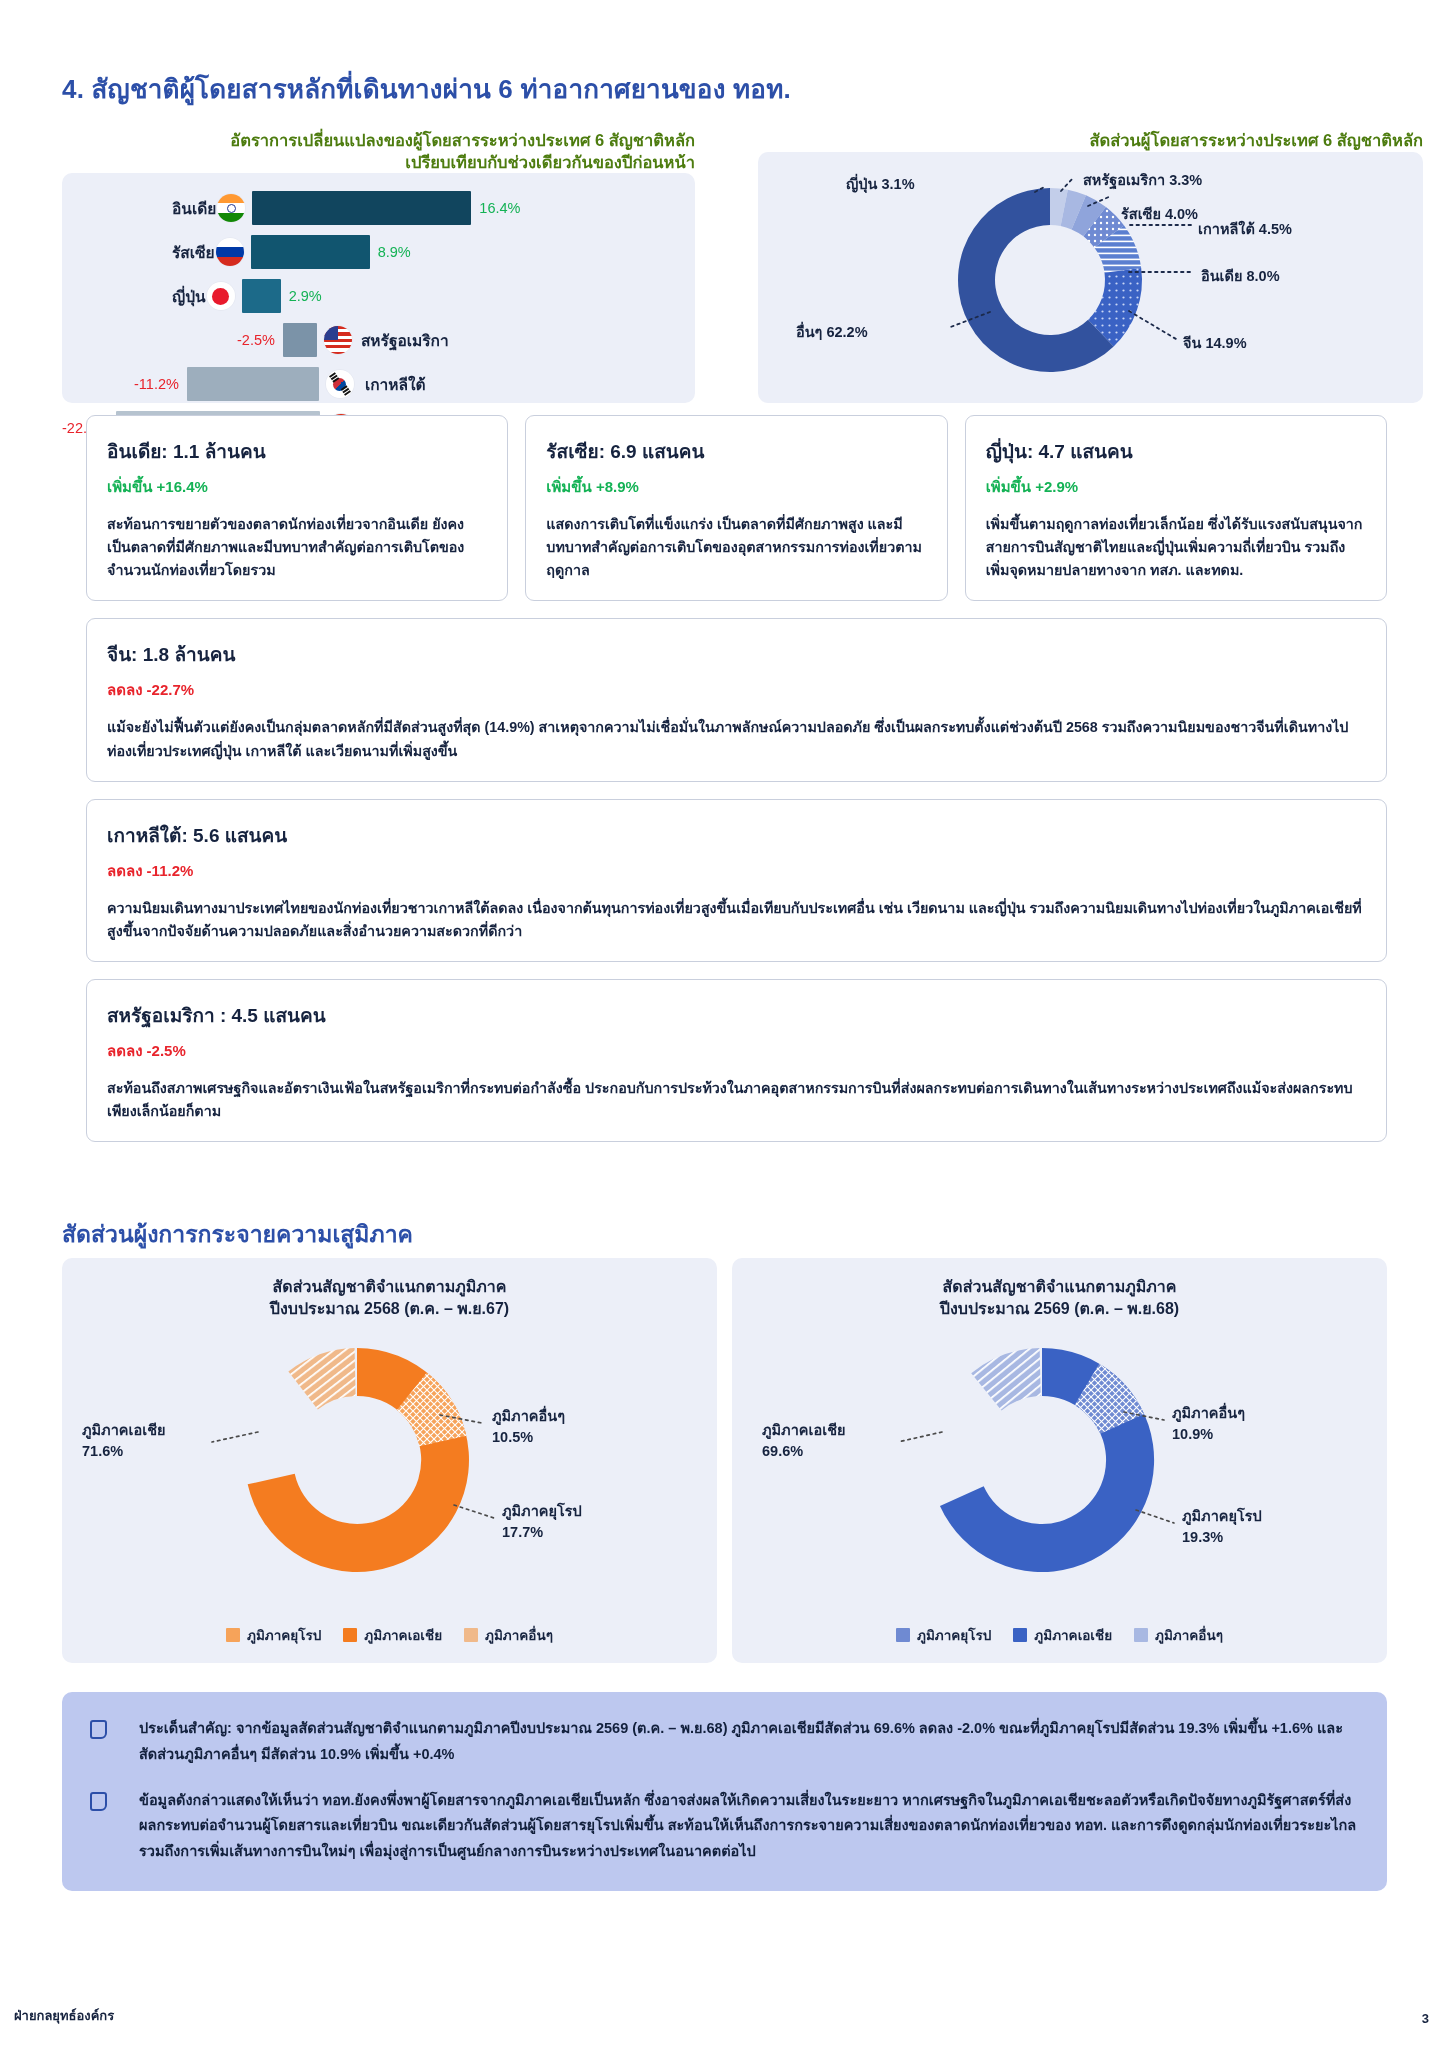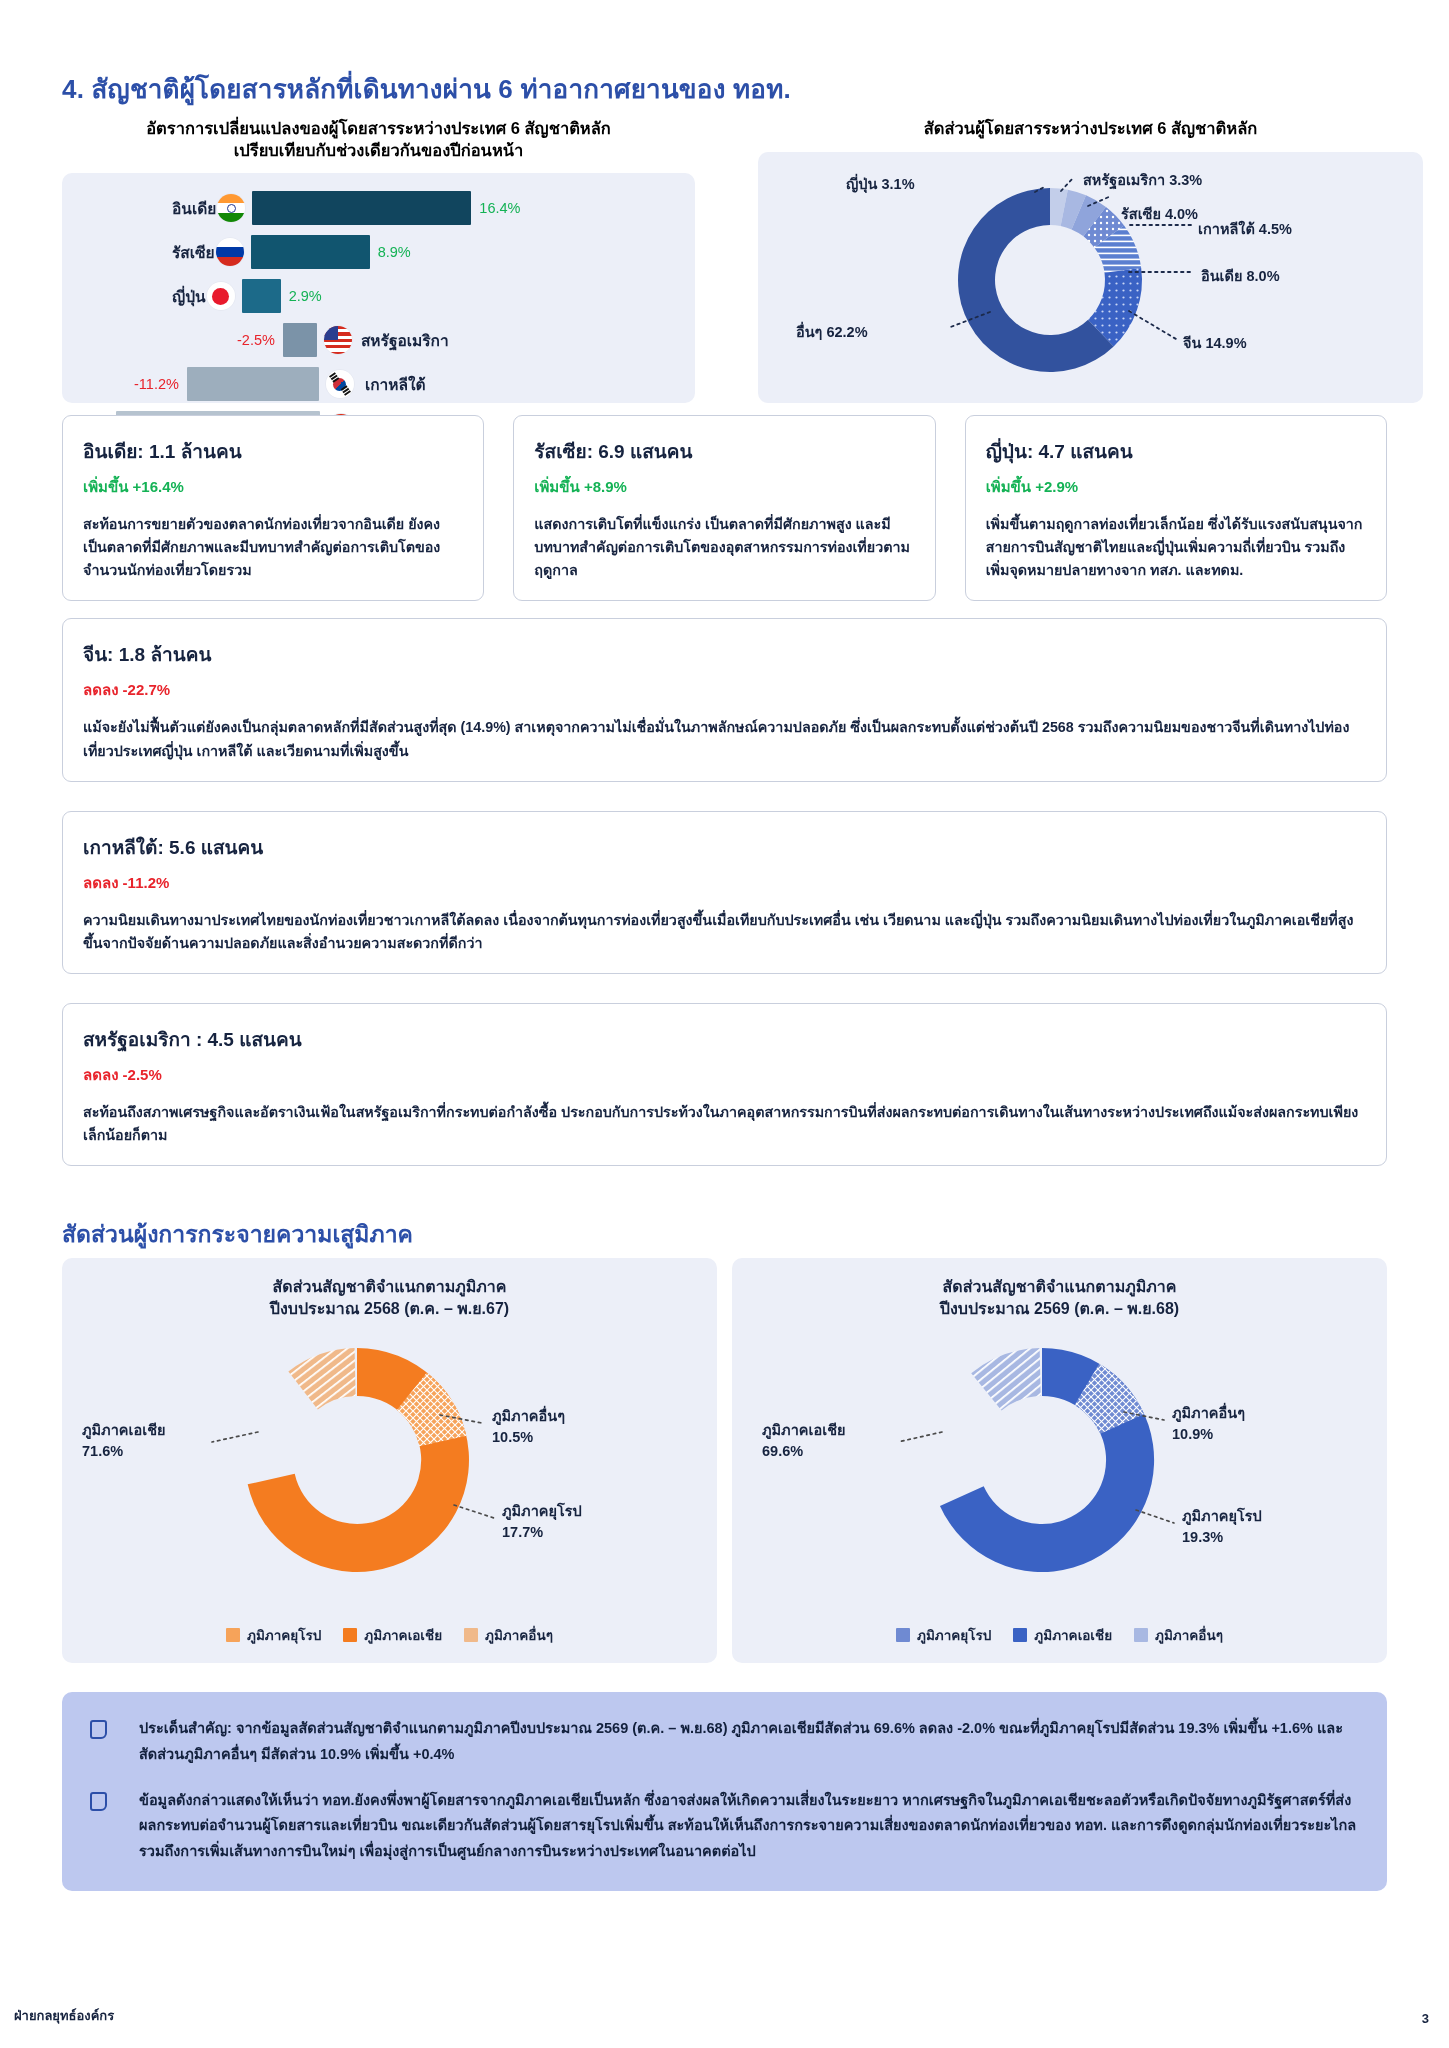--- a/index.html
+++ b/index.html
@@ -21,22 +21,22 @@
   .main-title {
     position: absolute; left: 62px; top: 68px;
     font-size: 26px; font-weight: bold;
     color: #2c4fa8; letter-spacing: .2px;
   }
 
   
   .charts-row { position: absolute; left: 62px; top: 118px; width: 1325px; height: 285px; }
 
   .chart-head {
-    text-align: center; font-size: 16.5px; font-weight: bold;
-    color: #000000; line-height: 1.32;
+    text-align: right; font-size: 16.5px; font-weight: bold;
+    color: #4d7c0f; line-height: 1.32; margin-top: 12px;
   }
   .panel {
     background: #eceff8; border-radius: 10px;
   }
 
   .left-chart-wrap { position:absolute; left:0; top:0; width: 633px; height: 285px; }
   .right-chart-wrap { position:absolute; left: 696px; top:0; width: 665px; height: 285px; }
 
   .panel-left { position:absolute; left:0; top:55px; width:633px; height:230px; }
   .panel-right { position:absolute; left:0; top:34px; width:665px; height:251px; }
@@ -76,21 +76,21 @@
   .f-cn i:nth-child(2){position:absolute;top:6px;left:5px;color:#ffde00;font-size:10px;line-height:10px;}
   .f-cn i:nth-child(3){position:absolute;top:3px;left:13px;color:#ffde00;font-size:5px;line-height:5px;}
 
   
   .donut-label {
     position:absolute; font-size:14.5px; font-weight:bold; color:#16233f; white-space:nowrap;
   }
 
   
   .cards { position:absolute; left:62px; top:415px; width:1325px; }
-  .card-grid { display:flex; gap:29px; }
+  .card-grid { display:flex; gap:17px;margin-left:24px; }
   .card {
     flex:1 1 0; background:#ffffff; border:1px solid #c9cfdd;
     border-radius:9px; padding:20px 20px 18px 20px;
   }
   .card-title { font-size:19px; font-weight:bold; color:#16233f; margin-bottom:9px; }
   .card-delta { font-size:15px; font-weight:bold; margin-bottom:14px; }
   .card-text { font-size:14.3px; font-weight:bold; color:#16233f; line-height:1.62; }
 
   .cards-row2 { margin-top:17px;flex-direction:column; }
 

